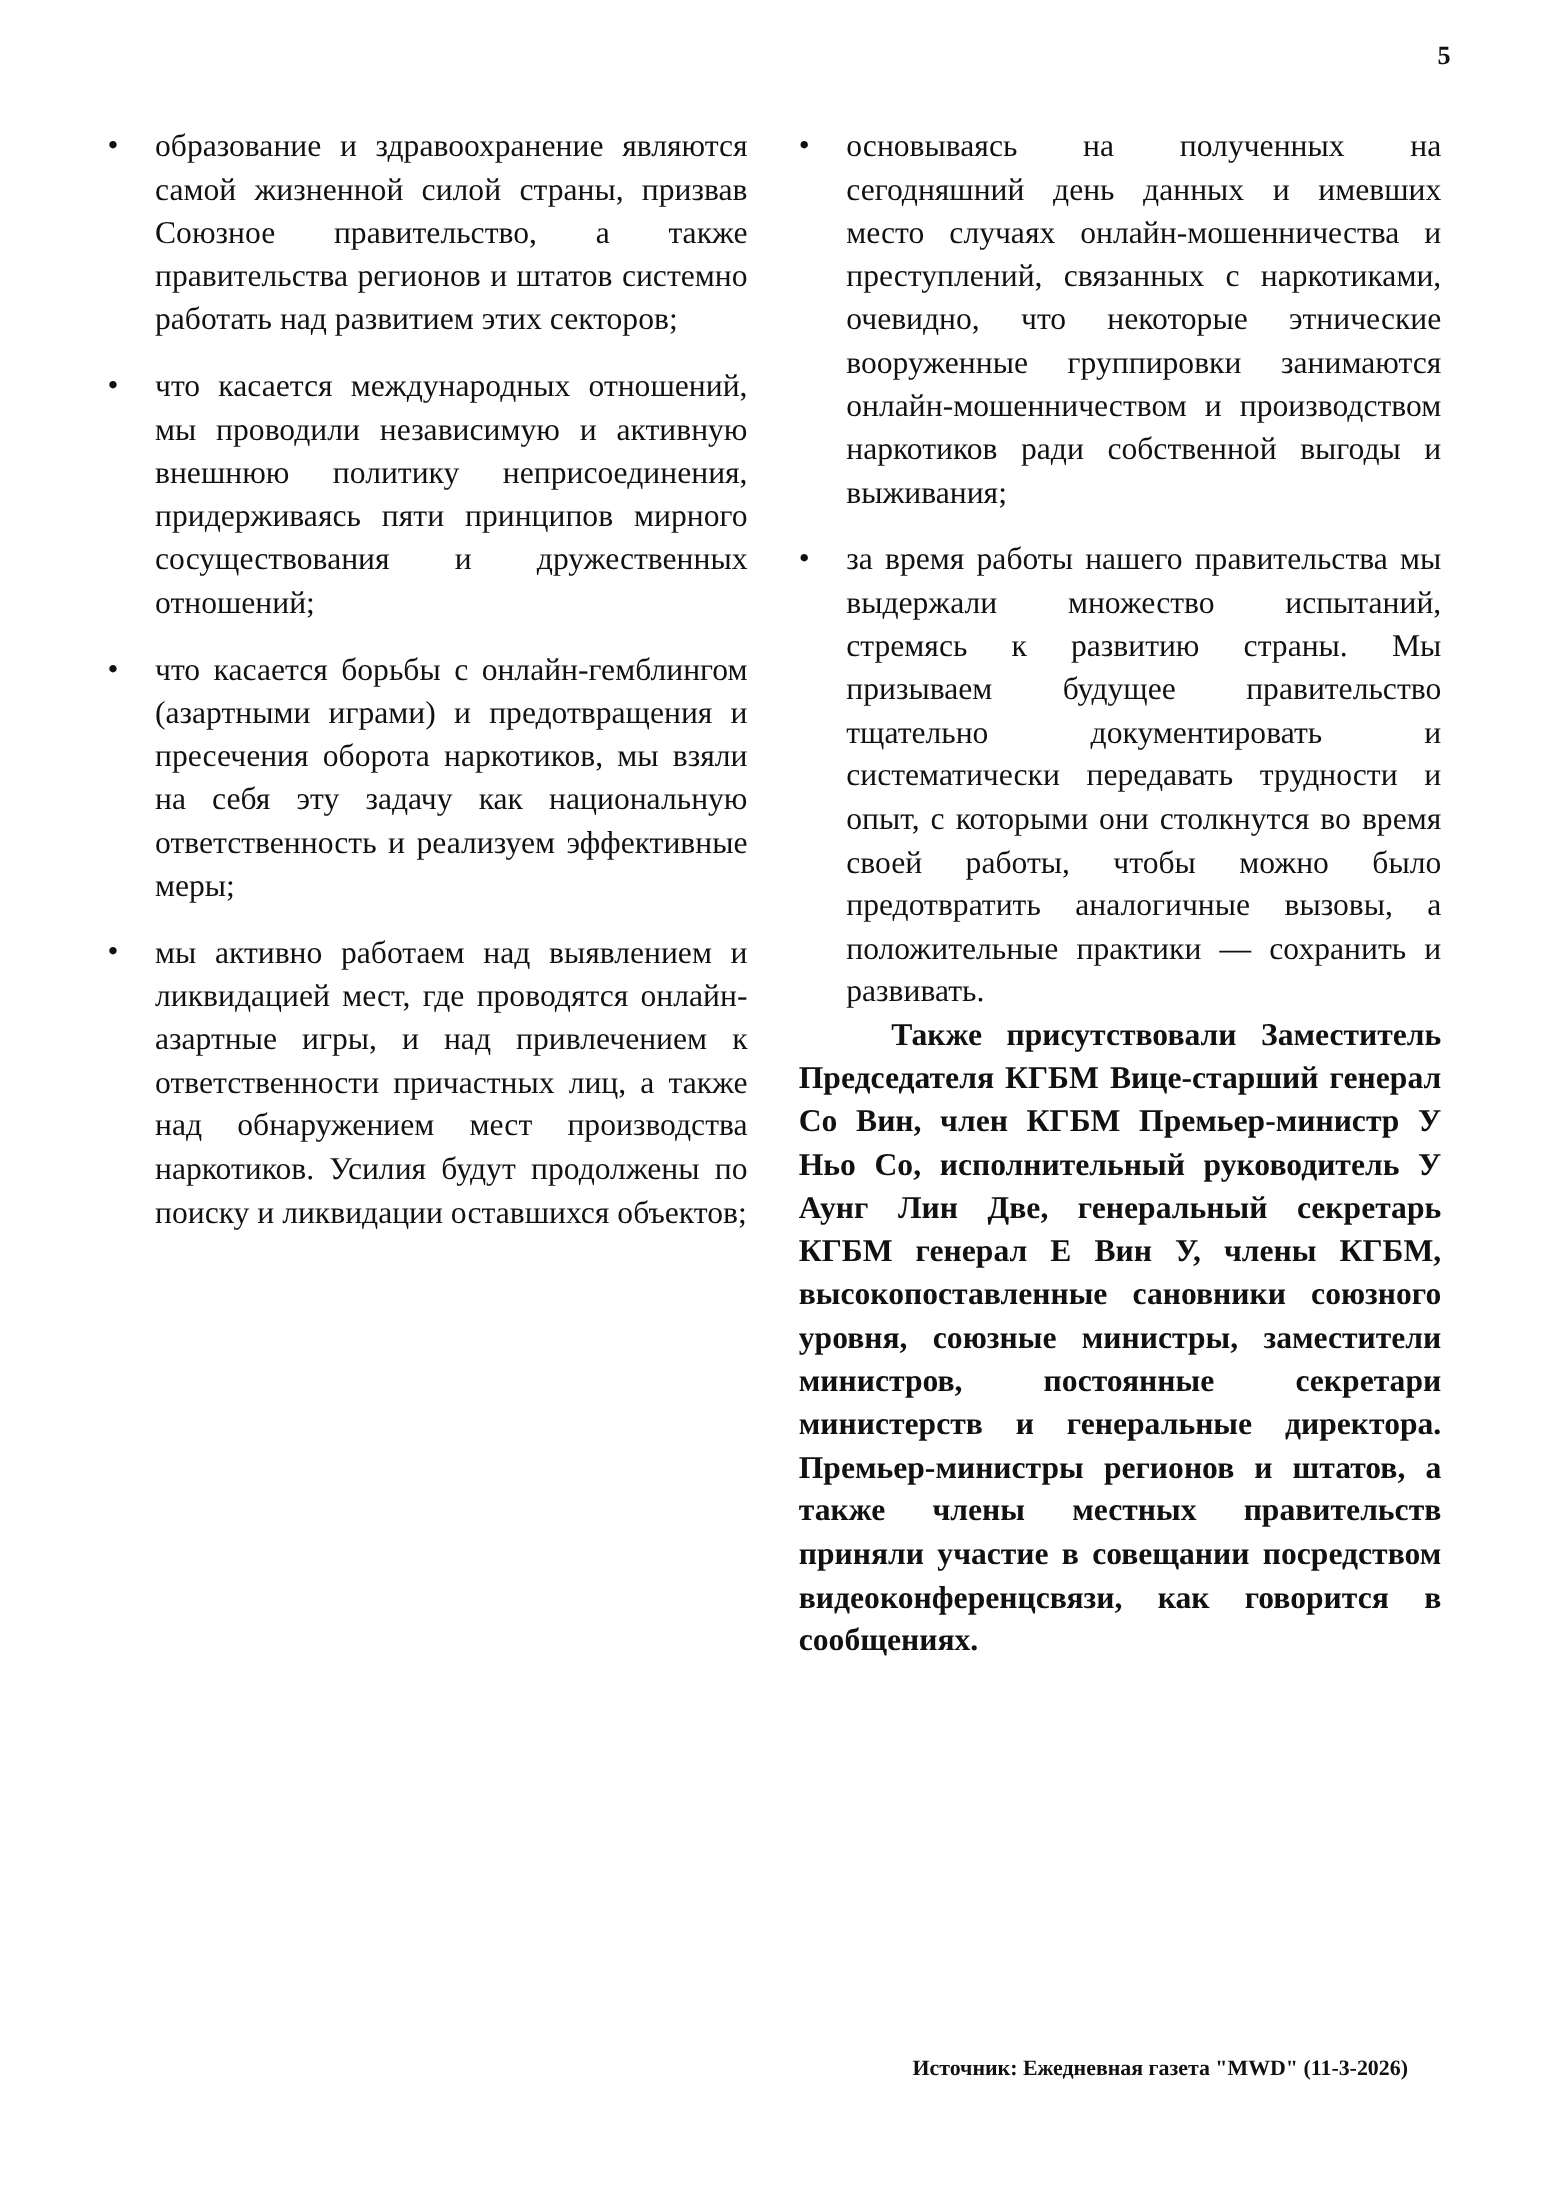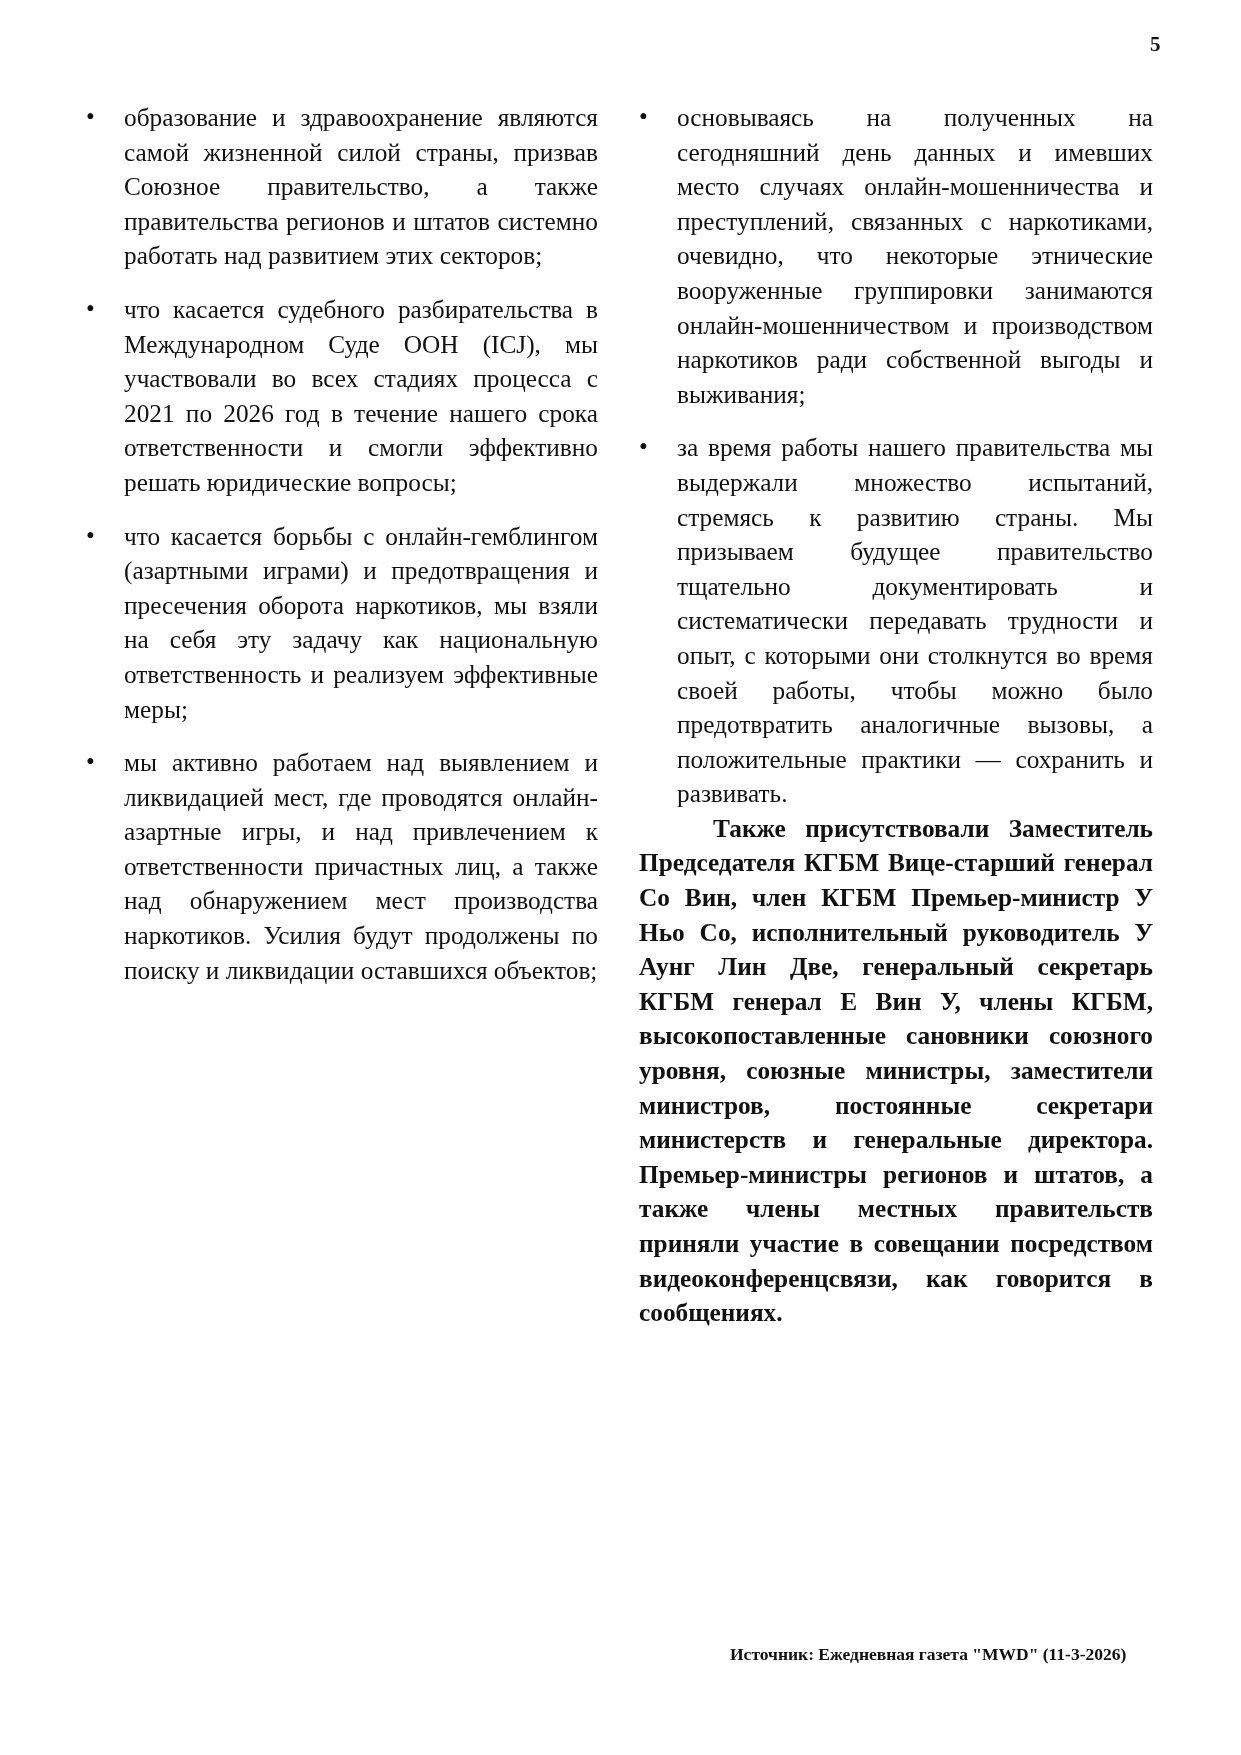--- a/index.html
+++ b/index.html
@@ -18,21 +18,21 @@
   .source { position: absolute; top: 1644px; left: 730px; font-size: 17.5px; font-weight: bold; white-space: nowrap; }
 </style>
 </head>
 <body>
 
 <div class="page-number">5</div>
 
 <div class="column col-left">
   <ul>
     <li>образование и здравоохранение являются самой жизненной силой страны, призвав Союзное правительство, а также правительства регионов и штатов системно работать над развитием этих секторов;</li>
-    <li>что касается судебного разбирательства в Международном Суде ООН (ICJ), мы участвовали во всех стадиях процесса с 2021 по 2026 год в течение нашего срока ответственности и смогли эффективно решать юридические вопросы;</li>
+    <li>что касается международных отношений, мы проводили независимую и активную внешнюю политику неприсоединения, придерживаясь пяти принципов мирного сосуществования и дружественных отношений;</li>
     <li>что касается борьбы с онлайн-гемблингом (азартными играми) и предотвращения и пресечения оборота наркотиков, мы взяли на себя эту задачу как национальную ответственность и реализуем эффективные меры;</li>
     <li>мы активно работаем над выявлением и ликвидацией мест, где проводятся онлайн-азартные игры, и над привлечением к ответственности причастных лиц, а также над обнаружением мест производства наркотиков. Усилия будут продолжены по поиску и ликвидации оставшихся объектов;</li>
   </ul>
 </div>
 
 <div class="column col-right">
   <ul>
     <li>основываясь на полученных на сегодняшний день данных и имевших место случаях онлайн-мошенничества и преступлений, связанных с наркотиками, очевидно, что некоторые этнические вооруженные группировки занимаются онлайн-мошенничеством и производством наркотиков ради собственной выгоды и выживания;</li>
     <li>за время работы нашего правительства мы выдержали множество испытаний, стремясь к развитию страны. Мы призываем будущее правительство тщательно документировать и систематически передавать трудности и опыт, с которыми они столкнутся во время своей работы, чтобы можно было предотвратить аналогичные вызовы, а положительные практики — сохранить и развивать.</li>
   </ul>

